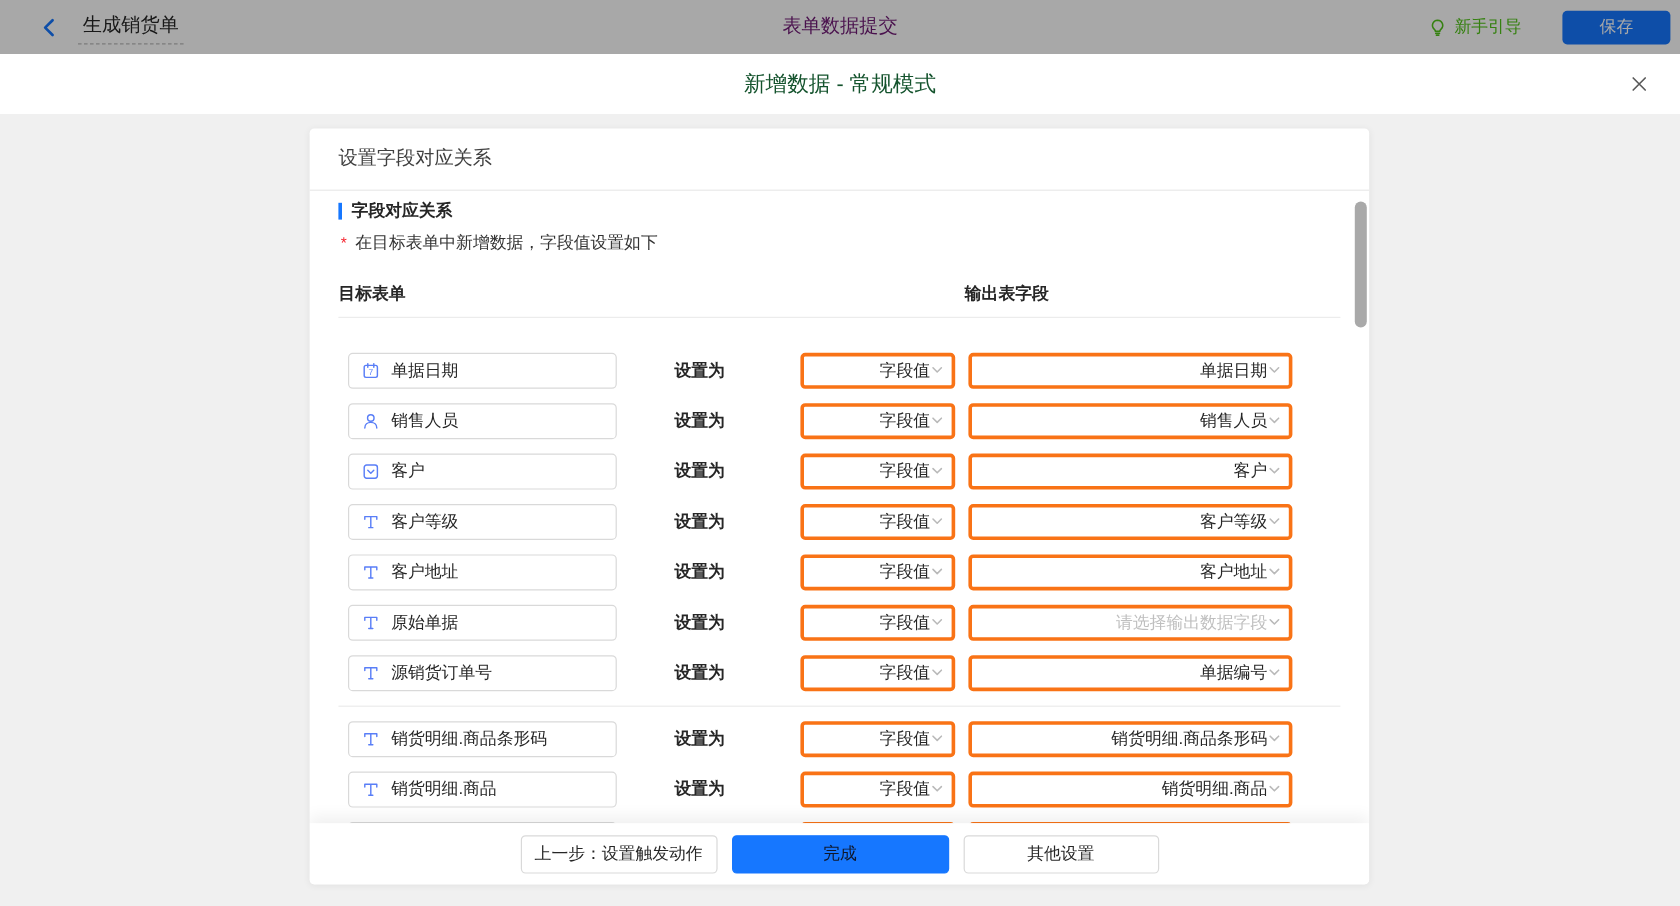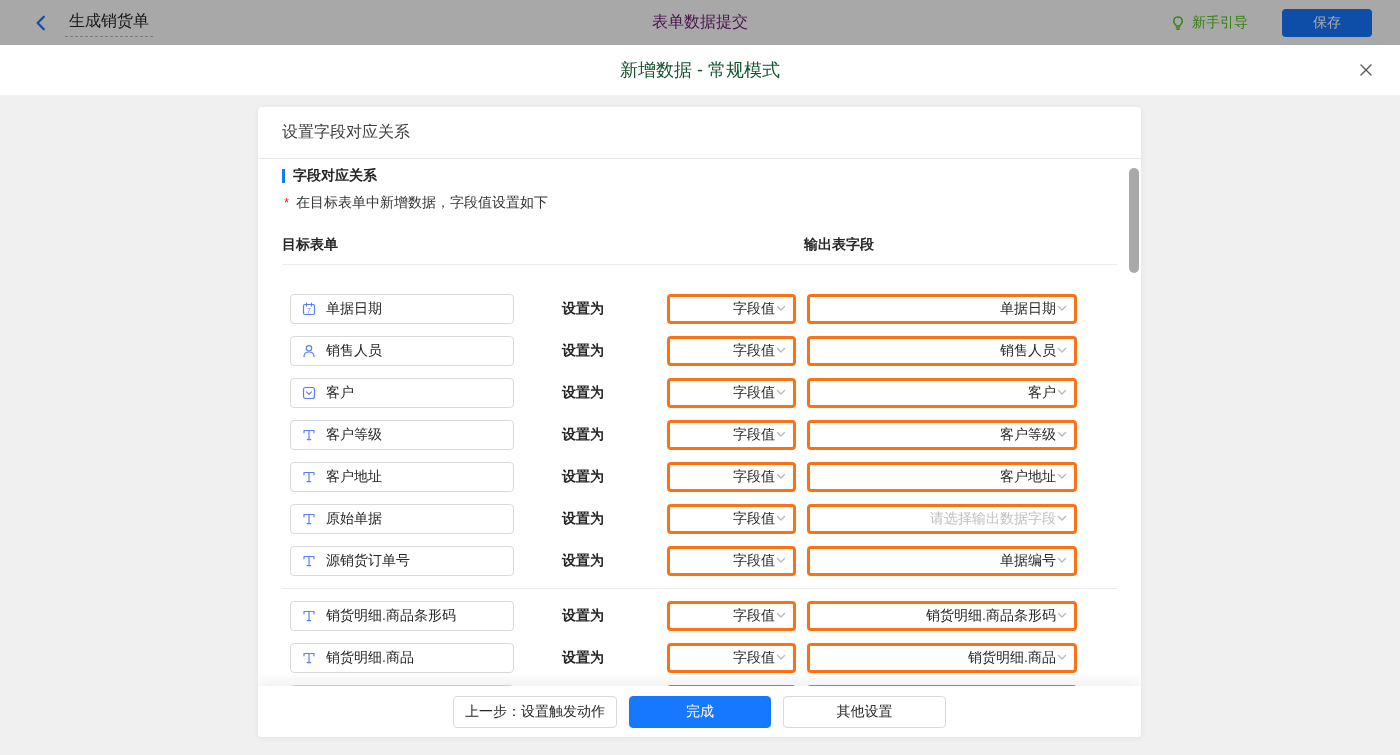--- a/index.html
+++ b/index.html
@@ -10,21 +10,21 @@
   .topbar { position:absolute; top:0; left:0; width:1400px; height:45px;
     background:#fff; display:flex; align-items:center; }
   .topbar-mask { position:absolute; inset:0; background:rgba(0,0,0,0.34); z-index:5; }
   .tb-left { display:flex; align-items:center; gap:15px; padding-left:32px; }
   .back-btn { display:flex; align-items:center; }
   .tb-title { font-size:16px; color:#262626; padding:2px 4px 4px;
     border-bottom:1px dashed #bbb; }
   .tb-center { position:absolute; left:0; right:0; text-align:center;
     font-size:16px; color:#701a75; }
   .tb-right { margin-left:auto; display:flex; align-items:center; gap:34px;
-    padding-right:28px; position:relative; }
+    padding-right:8px; position:relative; }
   .tb-guide { display:flex; align-items:center; gap:6px; color:#52c41a; font-size:14px; }
   .tb-save { width:90px; height:28px; background:#1677ff; color:#fff; font-size:14px;
     border:none; border-radius:4px; display:flex; align-items:center; justify-content:center; }
 
   
   .modal-header { position:absolute; top:45px; left:0; width:1400px; height:50px;
     background:#fff; display:flex; align-items:center; justify-content:center; }
   .modal-title { font-size:18px; color:#14532d; font-weight:500; }
   .modal-close { position:absolute; right:26px; top:17px; cursor:pointer; }
   .modal-body { position:absolute; top:95px; left:0; width:1400px; height:660px;
@@ -63,21 +63,21 @@
   .group-divider { height:1px; background:#ececec; margin:5px 0 12px; }
   .scroll-thumb { position:absolute; right:2px; top:61px; width:10px; height:105px;
     background:#a9a9a9; border-radius:5px; z-index:3; }
   .card-footer { flex:none; height:51px; background:#fff; position:relative; z-index:2;
     display:flex; align-items:center; justify-content:center; gap:12px;
     box-shadow:0 -6px 12px rgba(0,0,0,0.06); }
   .btn { height:32px; border:1px solid #d9d9d9; background:#fff; border-radius:4px;
     font-size:14px; color:#262626; display:flex; align-items:center;
     justify-content:center; cursor:pointer; }
   .btn-prev { width:164px; }
-  .btn-done { width:142px; background:#1677ff; border-color:#1677ff; color:#ffffff; }
+  .btn-done { width:181px; background:#1677ff; border-color:#1677ff; color:#0f172a; }
   .btn-other { width:163px; }
 </style>
 </head>
 <body>
 
 <div class="topbar">
   <div class="tb-left">
     <span class="back-btn">
       <svg width="18" height="18" viewBox="0 0 16 16">
           <path d="M10.5 2.5 L5 8 L10.5 13.5" fill="none" stroke="#1677ff" stroke-width="2" stroke-linecap="round" stroke-linejoin="round"></path>

